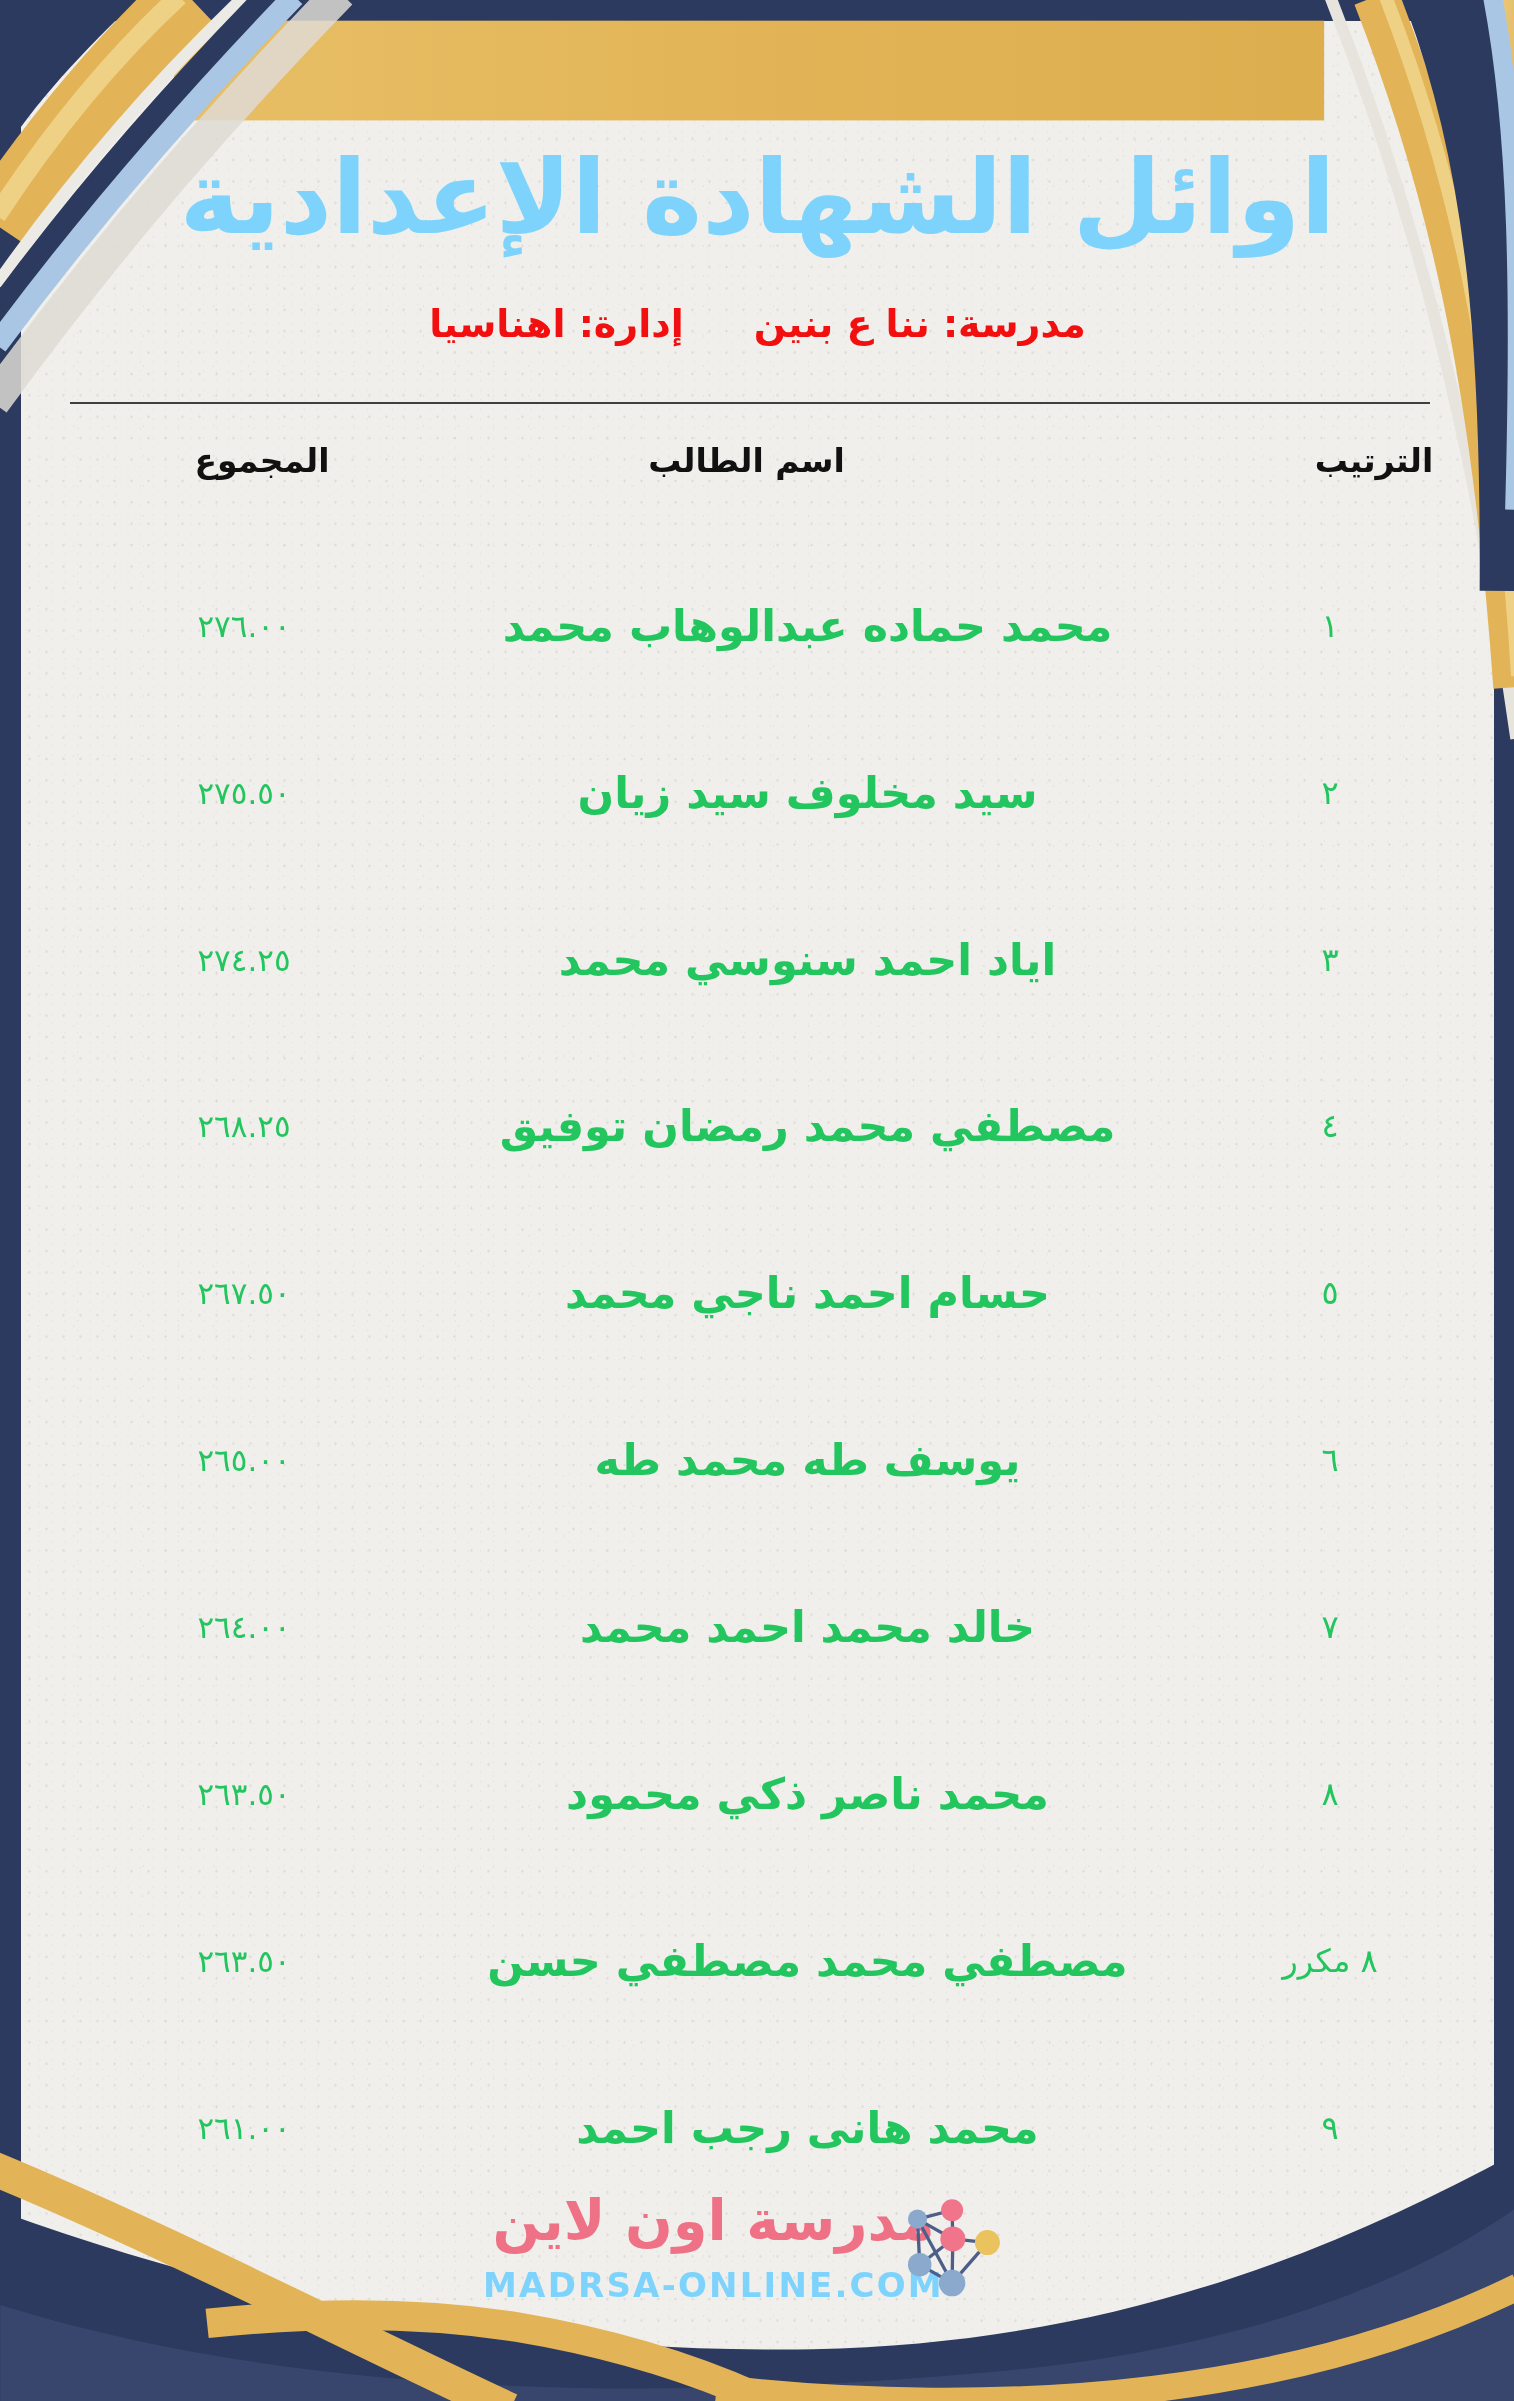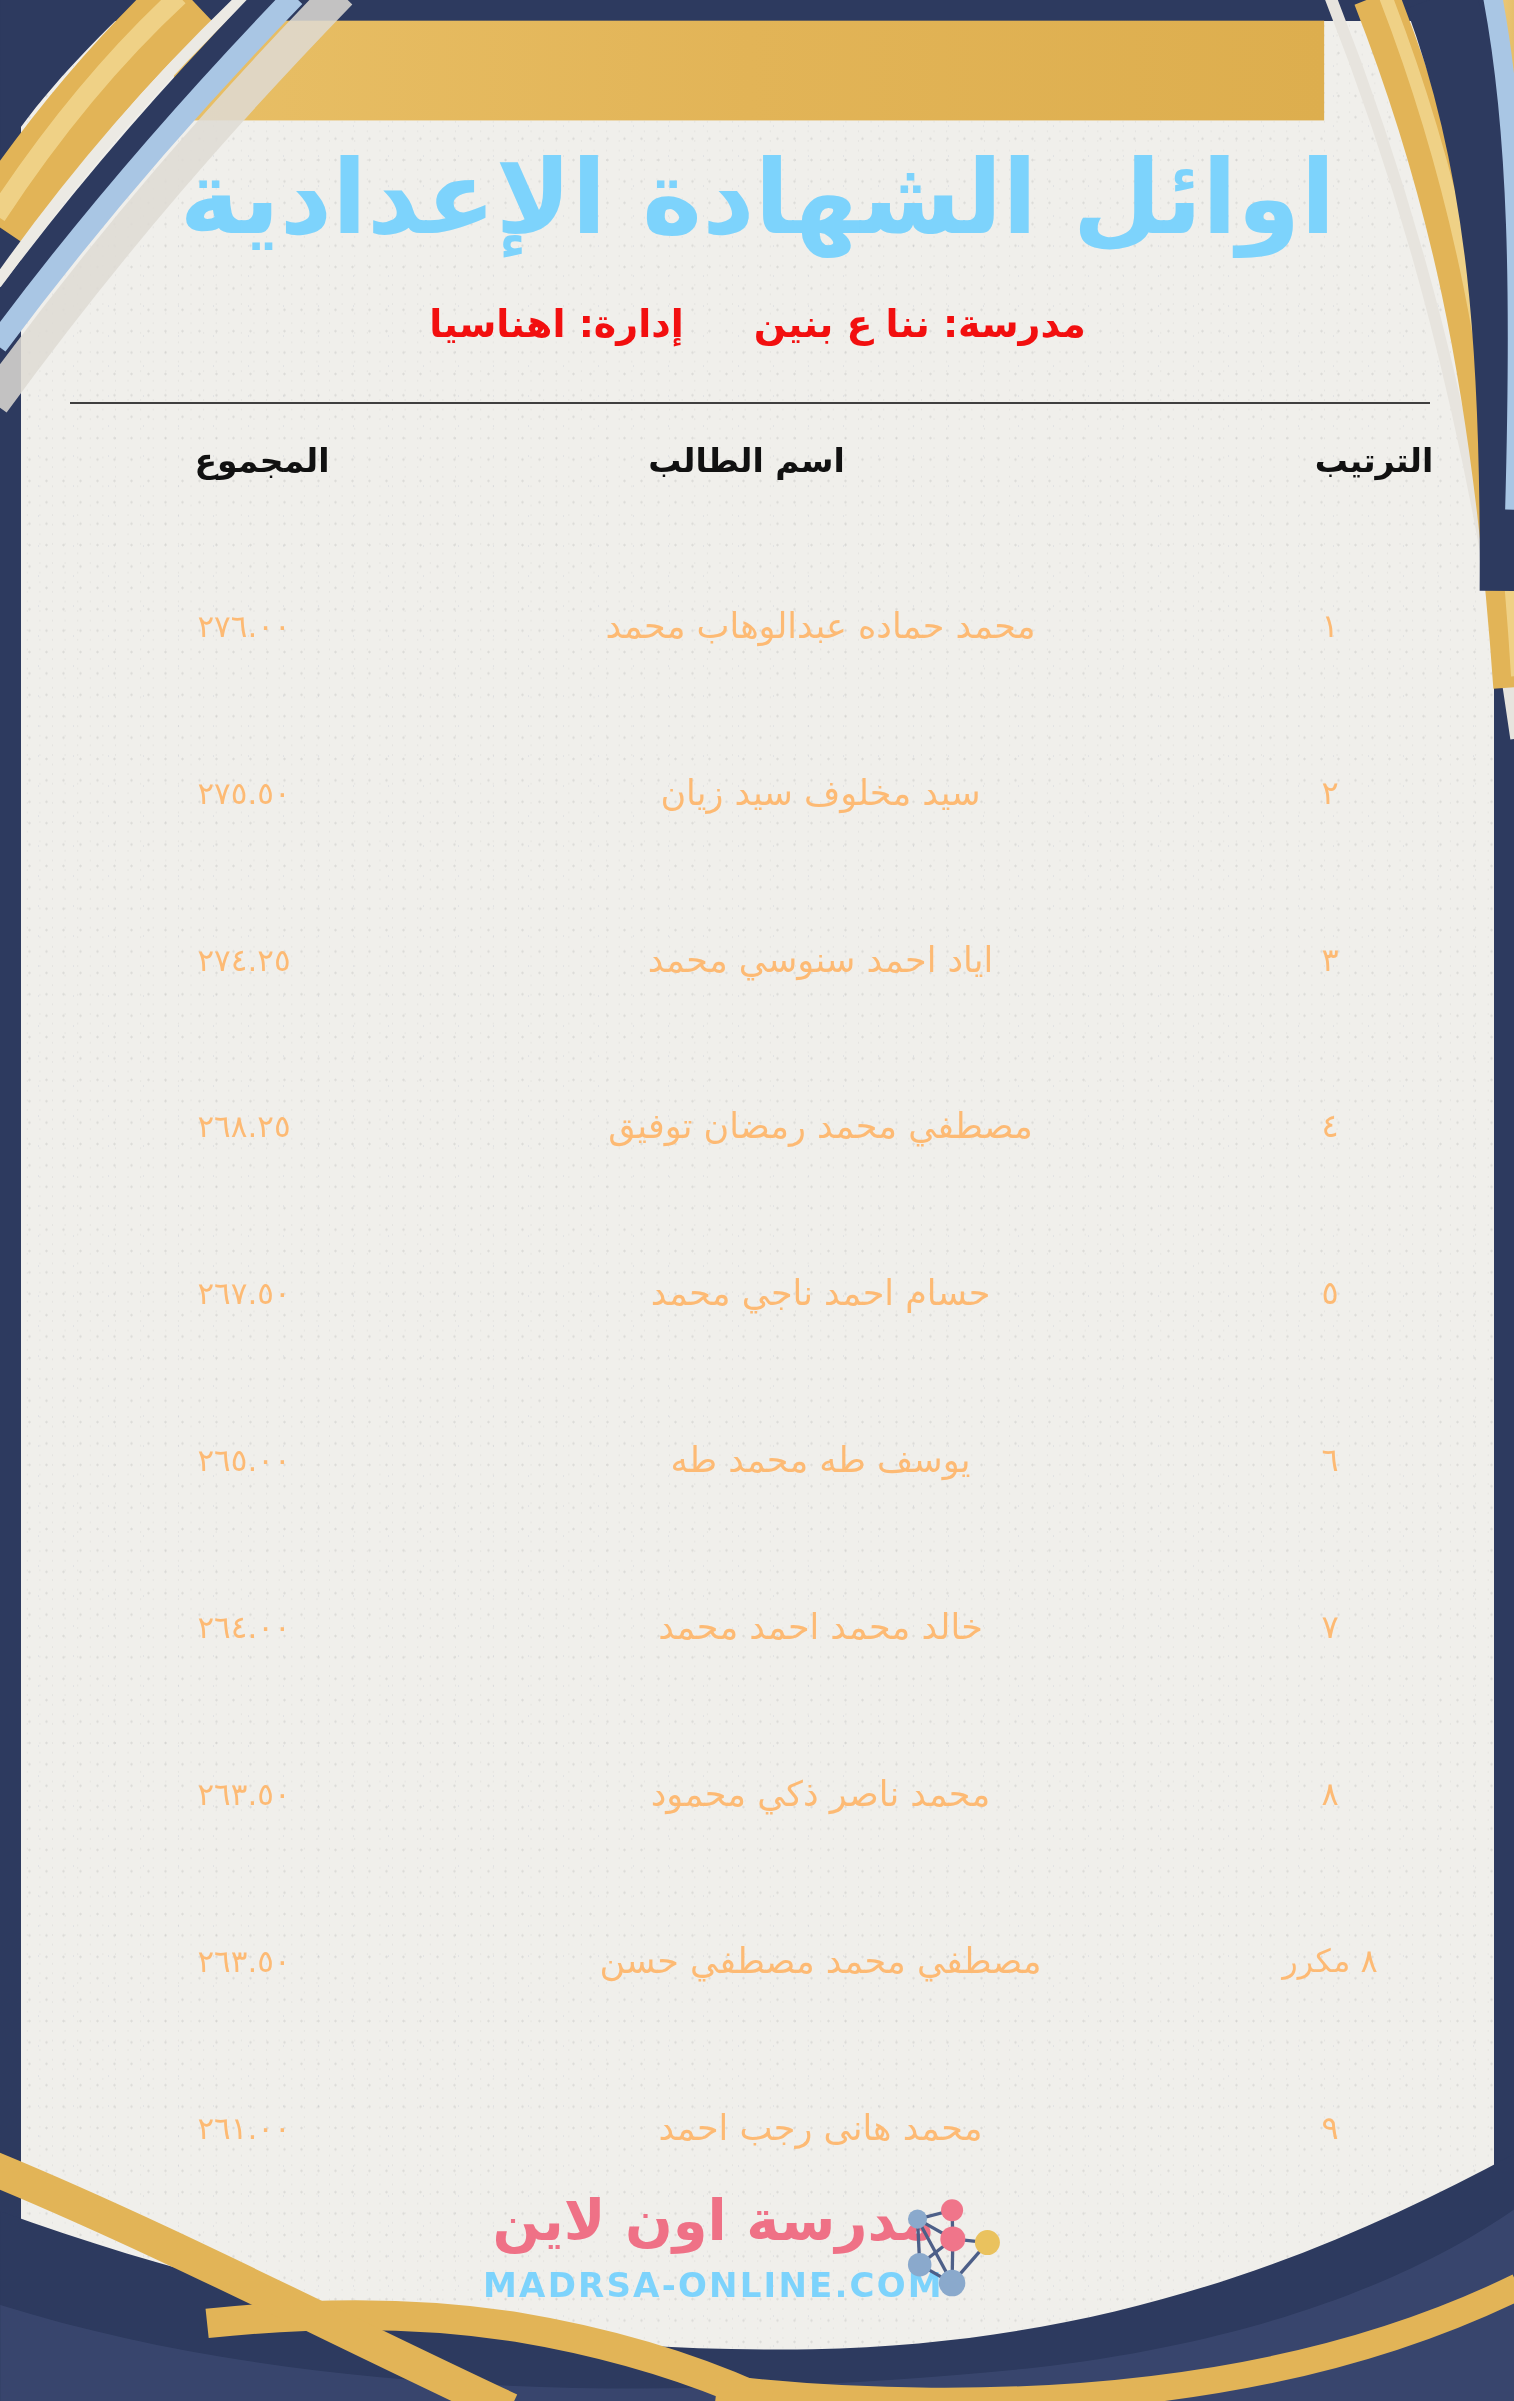--- a/index.html
+++ b/index.html
@@ -31,23 +31,23 @@
     position:absolute;top:287px;left:222px;width:1071px;height:74px;
     display:flex;justify-content:center;align-items:center;gap:70px;
     font-size:38px;font-weight:bold;color:#f20f0f;white-space:nowrap;
   }
   .divider{
     position:absolute;top:402px;left:70px;width:1360px;height:0;
     border-top:2.2px solid #3f3f3f;
   }
   .trow{position:absolute;left:0;width:100%;height:81px;}
   .trow .cell{position:absolute;top:0;height:81px;line-height:81px;
-    text-align:center;color:#fdba74;white-space:nowrap;}
+    text-align:center;color:#22c55e;white-space:nowrap;}
   .cell-total{left:89px;width:310px;font-size:31px;}
-  .cell-name{left:355px;width:931px;font-size:35px;font-weight:normal;}
+  .cell-name{left:342px;width:931px;font-size:43px;font-weight:bold;}
   .cell-rank{left:1197px;width:266px;font-size:32px;}
   .header-row .cell{font-weight:bold;font-size:33px;color:#111;}
   .header-row .cell-total{left:103px;width:318px;}
   .header-row .cell-name{left:296px;width:901px;}
   .header-row .cell-rank{left:1241px;width:266px;}
 
   .brand-ar{
     position:absolute;top:2187px;left:414px;width:599px;height:68px;line-height:68px;
     text-align:center;font-size:56px;font-weight:bold;color:#ef7186;white-space:nowrap;
   }

